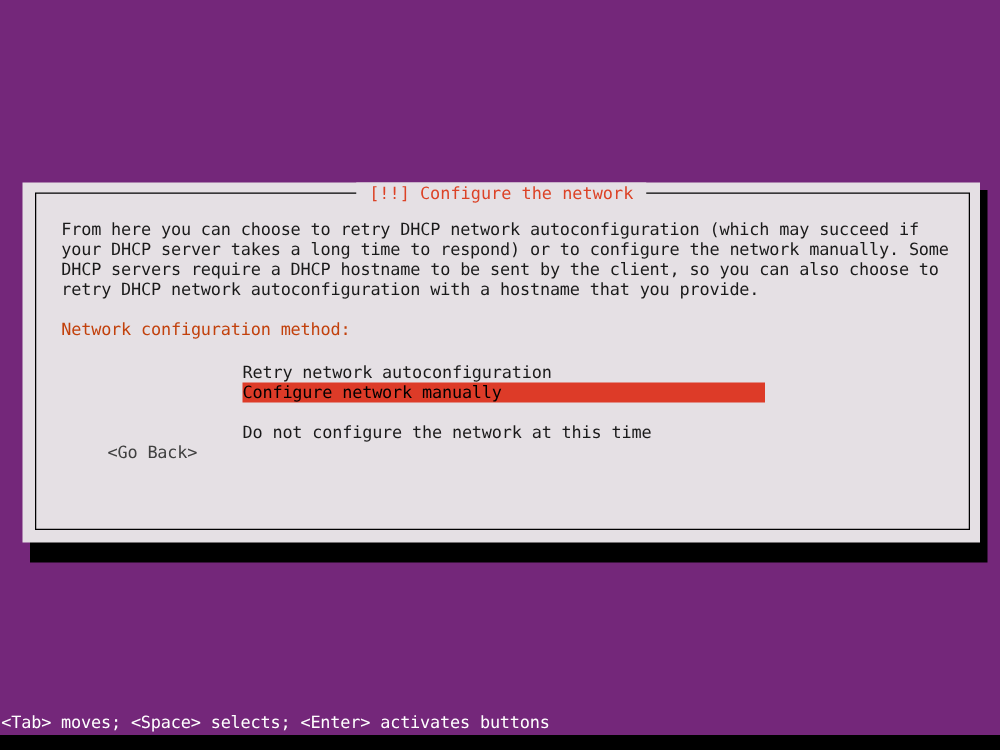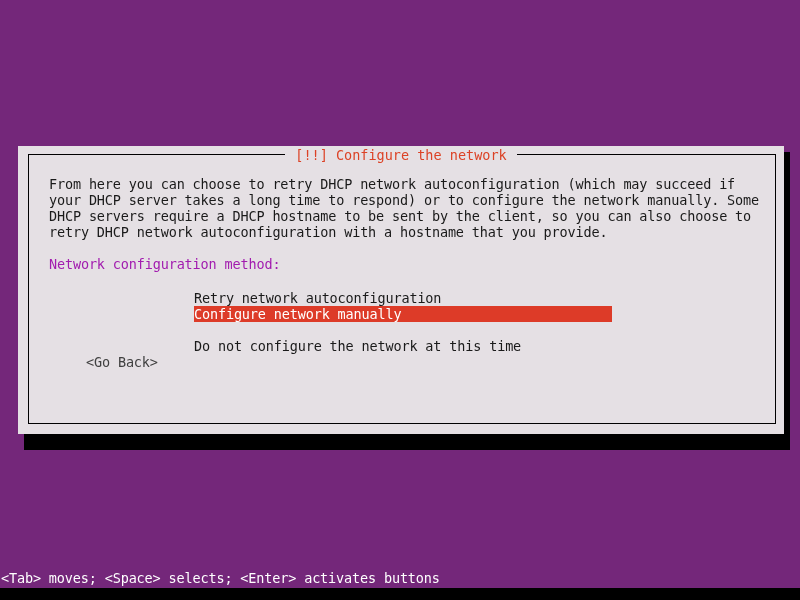--- a/index.html
+++ b/index.html
@@ -95,21 +95,21 @@
     line-height: 16px;
     letter-spacing: -0.15px;
   }
 
   .spacer-line {
     height: 16px;
   }
 
   #method-label {
     white-space: pre;
-    color: #a21caf;
+    color: #c2410c;
     font-size: 13.5px;
     line-height: 16px;
     letter-spacing: -0.15px;
   }
 
   
   #menu-list {
     position: absolute;
     left: 145px;
     top: 114px;
@@ -120,21 +120,21 @@
     font-size: 13.5px;
     line-height: 16px;
     letter-spacing: -0.15px;
     color: #1a1a1a;
     height: 16px;
     box-sizing: border-box;
     padding-left: 0px;
   }
   .menu-item.selected {
     background: #dd3b28;
-    color: #ffffff;
+    color: #000000;
     width: 418px;
   }
   .menu-gap {
     height: 16px;
   }
 
   
   #go-back {
     position: absolute;
     left: 37px;

